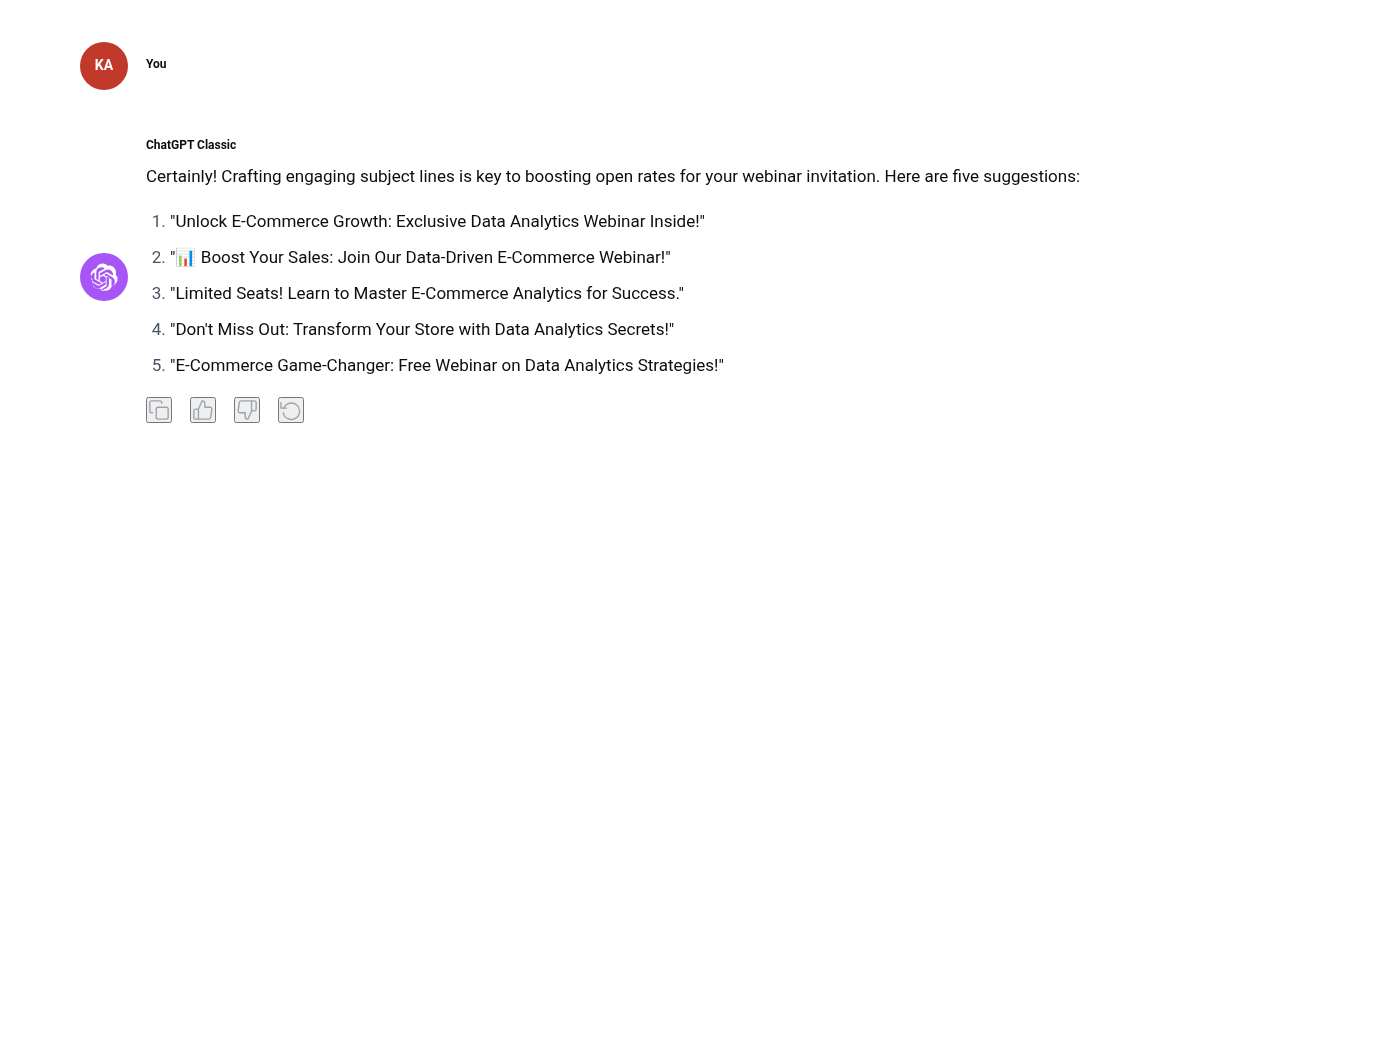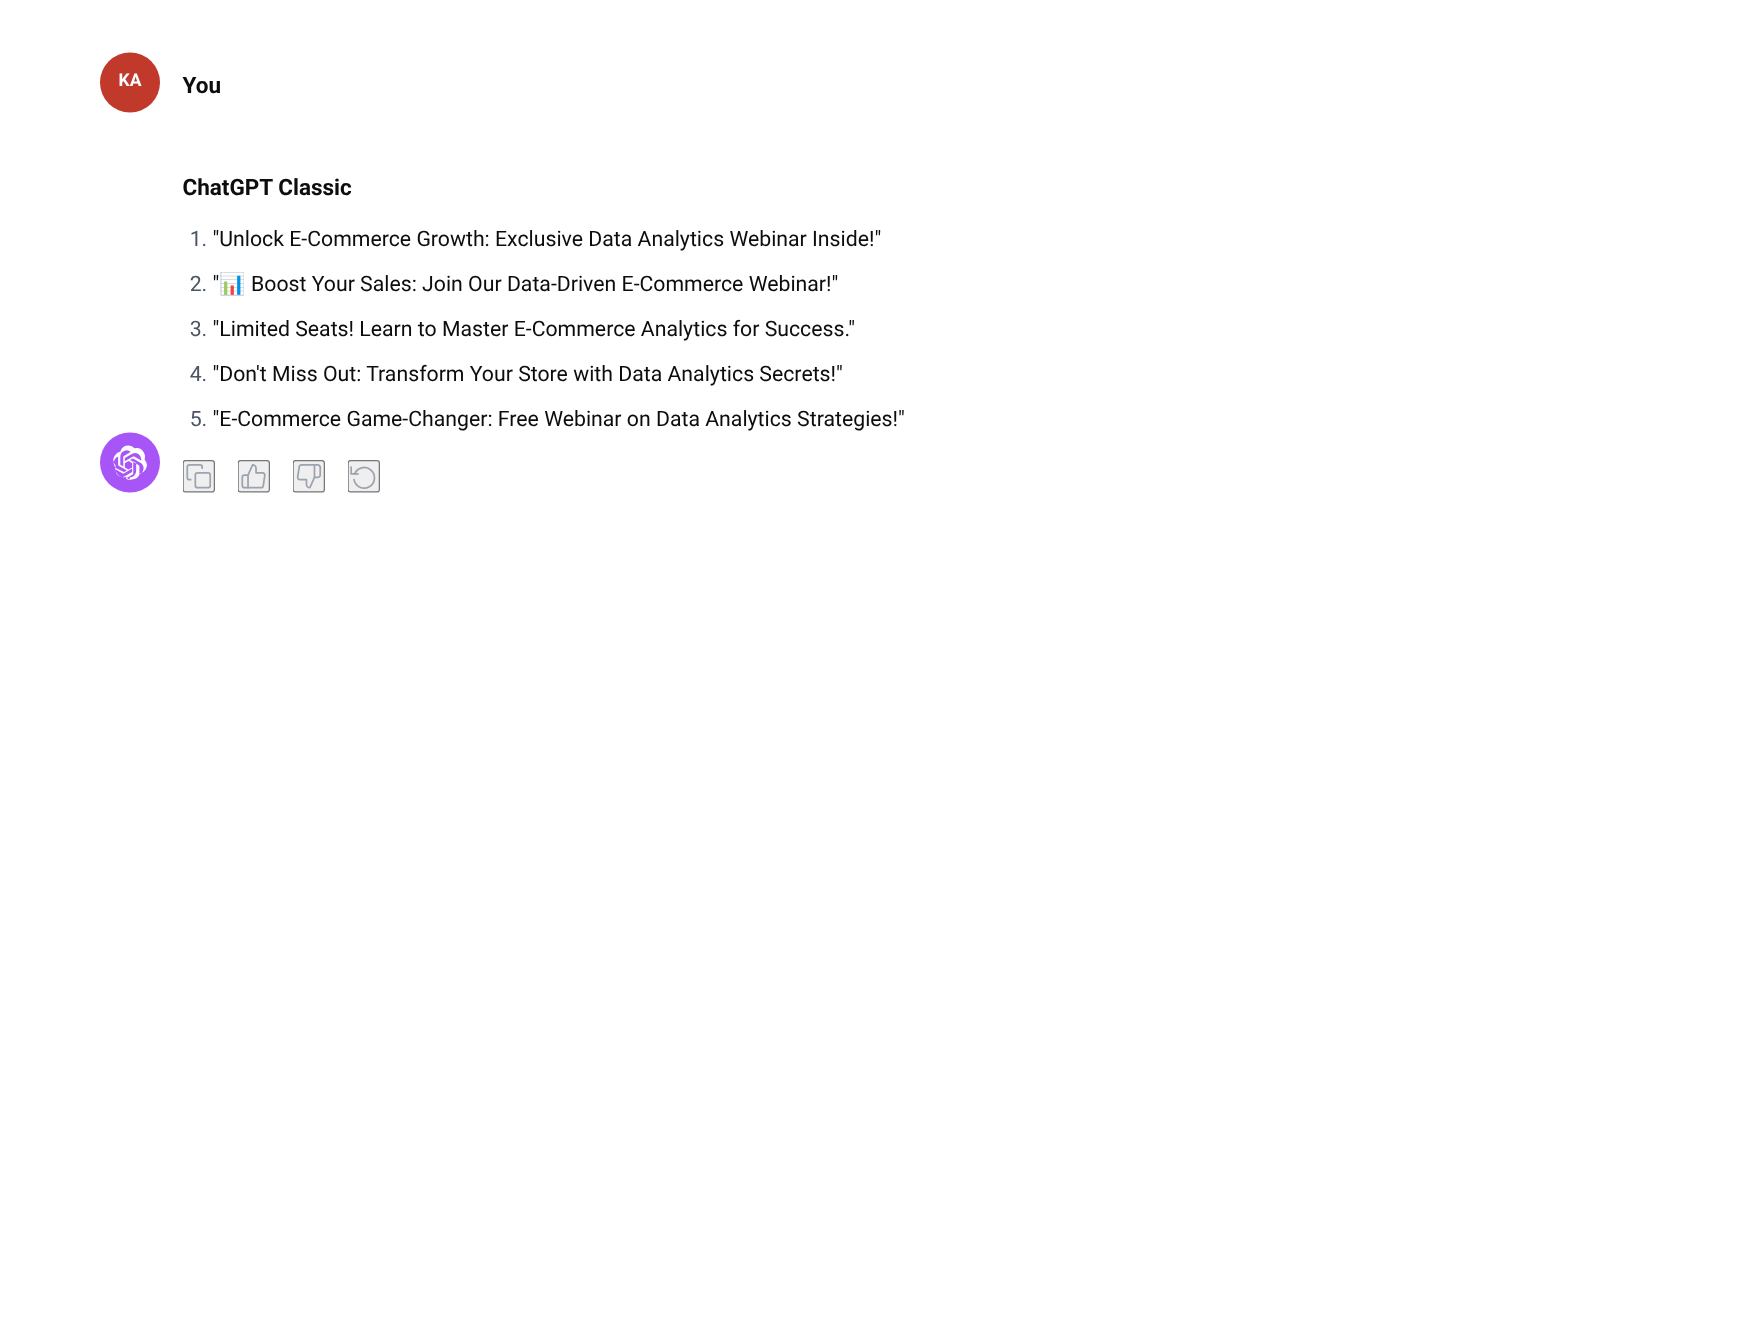--- a/index.html
+++ b/index.html
@@ -14,21 +14,21 @@
       color: #0d0d0d;
       font-size: 17px;
       line-height: 1.65;
       max-width: 1400px;
       min-height: 1064px;
       padding: 40px 80px 60px 80px;
     }
 
     .message-block {
       display: flex;
-      align-items: flex-end;
+      align-items: center;
       gap: 18px;
       margin-bottom: 40px;
     }
 
     .avatar {
       width: 48px;
       height: 48px;
       border-radius: 50%;
       flex-shrink: 0;
       display: flex;
@@ -54,21 +54,21 @@
       height: 28px;
     }
 
     .message-content {
       flex: 1;
       padding-top: 6px;
     }
 
     .message-sender {
       font-weight: 700;
-      font-size: 18px;
+      font-size: 12px;
       margin-bottom: 6px;
       color: #0d0d0d;
     }
 
     .message-text {
       font-size: 17px;
       color: #0d0d0d;
       line-height: 1.7;
     }
 
@@ -132,20 +132,21 @@
 <div class="message-block">
   <div class="avatar avatar-gpt">
 
     <svg viewBox="0 0 41 41" fill="none" xmlns="http://www.w3.org/2000/svg">
       <path d="M37.532 16.87a9.963 9.963 0 0 0-.856-8.184 10.078 10.078 0 0 0-10.855-4.835 9.964 9.964 0 0 0-6.99-3.124 10.079 10.079 0 0 0-9.617 6.977 9.967 9.967 0 0 0-6.69 4.839 10.081 10.081 0 0 0 1.24 11.817 9.965 9.965 0 0 0 .856 8.185 10.079 10.079 0 0 0 10.855 4.835 9.965 9.965 0 0 0 6.99 3.124 10.079 10.079 0 0 0 9.617-6.979 9.967 9.967 0 0 0 6.69-4.838 10.079 10.079 0 0 0-1.24-11.817zm-17.297 24.12a7.474 7.474 0 0 1-4.8-1.73c.061-.033.168-.091.237-.134l7.964-4.6a1.294 1.294 0 0 0 .655-1.134V19.054l3.366 1.944a.12.12 0 0 1 .066.092v9.299a7.505 7.505 0 0 1-7.49 7.6zM4.708 33.54a7.469 7.469 0 0 1-.894-5.023c.06.036.162.099.237.141l7.964 4.6a1.297 1.297 0 0 0 1.308 0l9.724-5.614v3.888a.12.12 0 0 1-.048.103L14.377 36.7a7.505 7.505 0 0 1-9.67-3.16zm-2.053-16.667a7.47 7.47 0 0 1 3.91-3.285c0 .068-.004.19-.004.274v9.201a1.294 1.294 0 0 0 .654 1.132l9.723 5.614-3.366 1.944a.12.12 0 0 1-.114.012L4.877 27.39a7.504 7.504 0 0 1-2.221-10.517zm27.658 6.437l-9.724-5.615 3.367-1.943a.121.121 0 0 1 .114-.012l8.58 4.952a7.5 7.5 0 0 1-1.158 13.528v-9.476a1.293 1.293 0 0 0-.18-.434zm3.35-5.043c-.059-.037-.162-.099-.236-.141l-7.965-4.6a1.298 1.298 0 0 0-1.308 0l-9.723 5.614v-3.888a.12.12 0 0 1 .048-.103l8.629-4.985a7.503 7.503 0 0 1 10.554 7.703zm-21.063 6.929l-3.367-1.944a.12.12 0 0 1-.065-.092v-9.299a7.501 7.501 0 0 1 12.293-5.756 6.94 6.94 0 0 0-.236.134l-7.965 4.6a1.294 1.294 0 0 0-.654 1.132l-.006 11.225zm1.829-3.943l4.33-2.501 4.332 2.497v4.998l-4.331 2.5-4.331-2.5V21.253z" fill="white"></path>
     </svg>
   </div>
   <div class="message-content">
     <div class="message-sender">ChatGPT Classic</div>
     <div class="message-text">
+      <p>Certainly! Crafting engaging subject lines is key to boosting open rates for your webinar invitation. Here are five suggestions:</p>
       <ol>
         <li><span>"Unlock E-Commerce Growth: Exclusive Data Analytics Webinar Inside!"</span></li>
         <li><span>"📊 Boost Your Sales: Join Our Data-Driven E-Commerce Webinar!"</span></li>
         <li><span>"Limited Seats! Learn to Master E-Commerce Analytics for Success."</span></li>
         <li><span>"Don't Miss Out: Transform Your Store with Data Analytics Secrets!"</span></li>
         <li><span>"E-Commerce Game-Changer: Free Webinar on Data Analytics Strategies!"</span></li>
       </ol>
     </div>
 
     <div class="action-icons">

